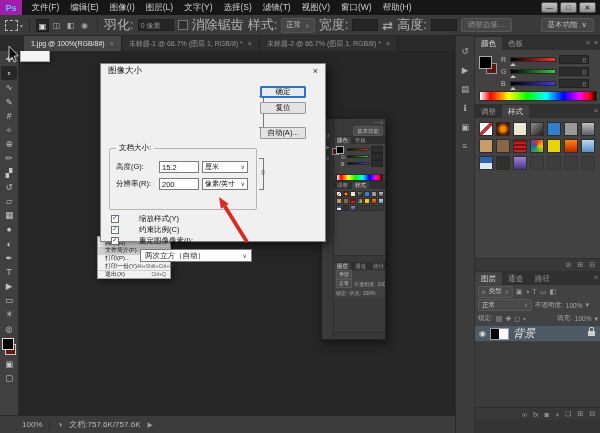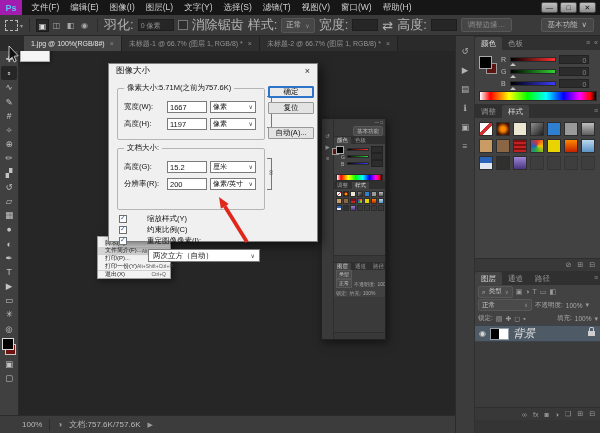--- a/index.html
+++ b/index.html
@@ -111,21 +111,21 @@
   .fd-spectrum{height:5px;min-height:5px;margin:0 2px;border:1px solid #2a2a2a;}
   .fd-grid{display:grid;grid-template-columns:repeat(7,6px);gap:1px;padding:2px;background:#414141;}
   .fd-swatch{width:6px;height:6px;border:1px solid #2d2d2d;background:#3a3a3a;box-sizing:border-box;}
   .fd-flex1{flex:1.2;background:#414141;}
   .fd-flex2{flex:1;background:#3a3a3a;}
   .fd-footer{height:6px;min-height:6px;background:#383838;border-top:1px solid #2e2e2e;}
   .fd-row{height:9px;min-height:9px;background:#414141;display:flex;align-items:center;gap:2px;padding:0 2px;font-size:5px;color:#a8a8a8;overflow:hidden;}
   .fd-minidrop{background:#4a4a4a;border:1px solid #585858;font-size:5px;color:#c8c8c8;line-height:7px;padding:0 2px;white-space:nowrap;}
   .fd-t{white-space:nowrap;}
   
-  .dialog{position:absolute;left:108px;top:63px;width:210px;height:179px;background:#f0f0f0;border:1px solid #7f7f7f;box-shadow:4px 4px 10px rgba(0,0,0,.55);z-index:10;color:#111;box-sizing:border-box;}
+  .dialog{position:absolute;left:100px;top:63px;width:226px;height:179px;background:#f0f0f0;border:1px solid #7f7f7f;box-shadow:4px 4px 10px rgba(0,0,0,.55);z-index:10;color:#111;box-sizing:border-box;}
   .dlg-title{height:14px;display:flex;align-items:center;padding-left:7px;font-size:8.5px;}
   .dlg-close{position:absolute;right:7px;top:2px;font-size:9px;color:#333;line-height:10px;}
   .group{position:absolute;border:1px solid #b5b5b5;border-radius:2px;box-sizing:border-box;}
   .group-legend{position:absolute;top:-6px;left:6px;background:#f0f0f0;padding:0 3px;font-size:7.5px;white-space:nowrap;}
   .g1{left:8px;top:24px;width:148px;height:52px;padding-top:9px;}
   .g2{left:8px;top:84px;width:148px;height:62px;padding-top:9px;}
   .frow{display:flex;align-items:center;gap:3px;padding-left:6px;height:17px;}
   .flabel{width:40px;font-size:7.5px;white-space:nowrap;}
   .finput{width:40px;height:12px;background:#fff;border:1px solid #7b7b7b;font-size:7.5px;line-height:11px;padding-left:2px;box-sizing:border-box;}
   .fcombo{width:46px;height:12px;background:#fff;border:1px solid #7b7b7b;font-size:7px;display:flex;align-items:center;justify-content:space-between;padding:0 2px;box-sizing:border-box;white-space:nowrap;}
@@ -396,41 +396,20 @@
       <div class="fmenu-item sep">
         <span>退出(X)</span>
         <span class="fmenu-shortcut">Ctrl+Q</span>
       </div>
     </div>
 
   <div class="dialog">
     <div class="dlg-title">图像大小</div>
     <div class="dlg-close">×</div>
 
-    <div class="group g1">
-      <div class="group-legend">像素大小:5.71M(之前为757.6K)</div>
-
-        <div class="frow">
-          <span class="flabel">宽度(W):</span>
-          <div class="finput">1667</div>
-          <div class="fcombo">
-            <span>像素</span>
-            <span class="combo-arrow">∨</span>
-          </div>
-        </div>
-
-        <div class="frow">
-          <span class="flabel">高度(H):</span>
-          <div class="finput">1197</div>
-          <div class="fcombo">
-            <span>像素</span>
-            <span class="combo-arrow">∨</span>
-          </div>
-        </div>
-      </div>
     <div class="bracket bk1"></div>
     <span class="chain ch1">∞</span>
 
     <div class="group g2">
       <div class="group-legend">文档大小:</div>
 
 
         <div class="frow">
           <span class="flabel">高度(G):</span>
           <div class="finput">15.2</div>

